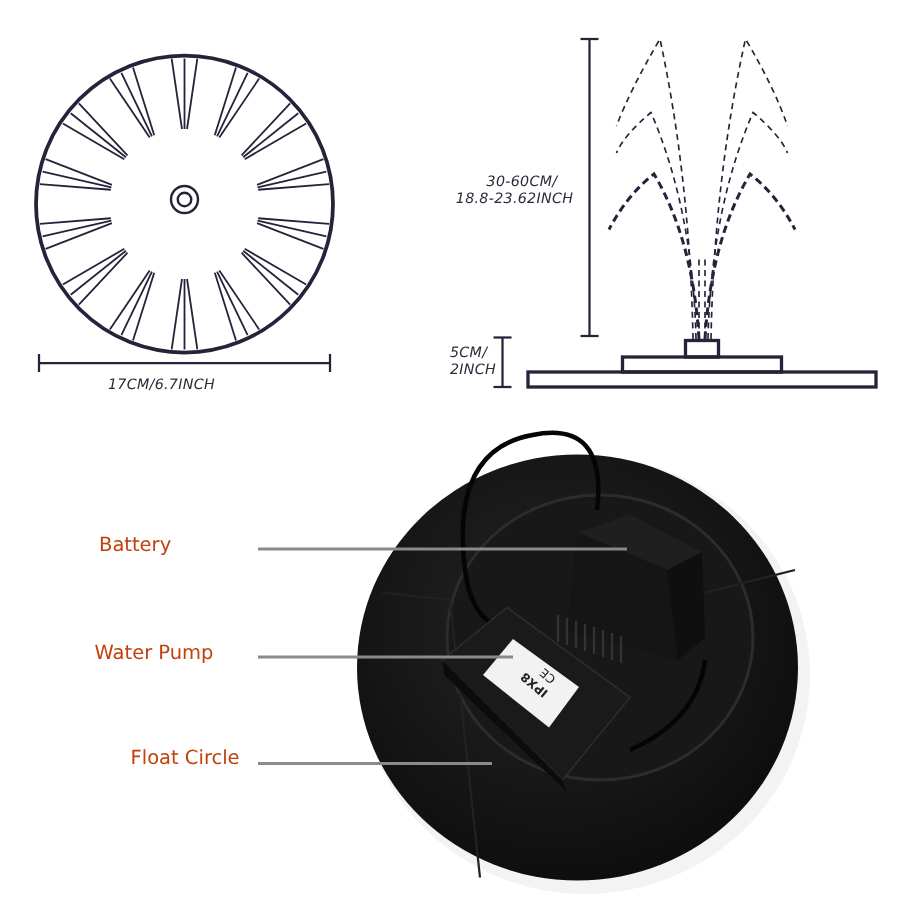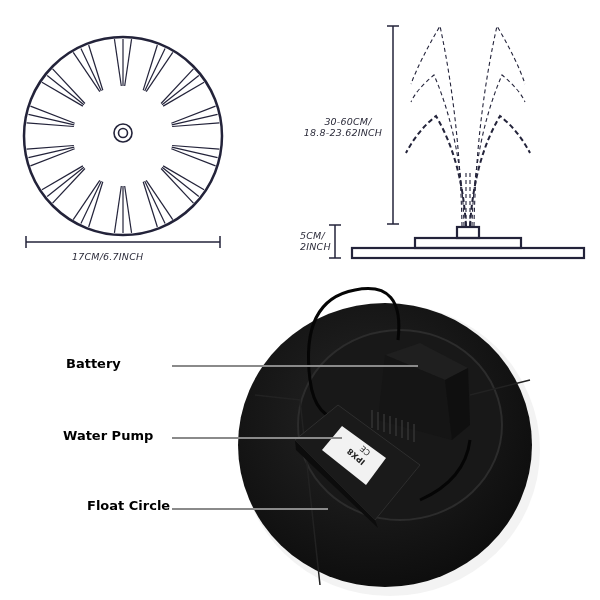--- a/index.html
+++ b/index.html
@@ -1,20 +1,20 @@
 <!DOCTYPE html>
 <html><head>
 <meta charset="utf-8">
 <style>
   html,body{margin:0;padding:0;background:#fff;}
   body{width:600px;height:600px;position:relative;overflow:hidden;font-family:"DejaVu Sans","Liberation Sans",sans-serif;}
   .abs{position:absolute;}
   svg{position:absolute;left:0;top:0;}
   .dim-label{position:absolute;font-size:9.5px;color:#2b2b3a;letter-spacing:0.2px;line-height:11px;font-style:italic;}
-  .callout{position:absolute;font-size:13px;color:#000000;font-weight:700;}
+  .callout{position:absolute;font-size:13px;color:#c2410c;font-weight:400;}
 </style>
 </head>
 <body>
 
 <svg width="600" height="600" viewBox="0 0 600 600">
   <g stroke="#23233a" fill="none">
     <circle cx="123" cy="136" r="99" stroke-width="2.5"></circle>
     <circle cx="123" cy="133" r="9" stroke-width="1.6"></circle>
     <circle cx="123" cy="133" r="4.5" stroke-width="1.6"></circle>
     <g id="rays" stroke-width="1.2">

